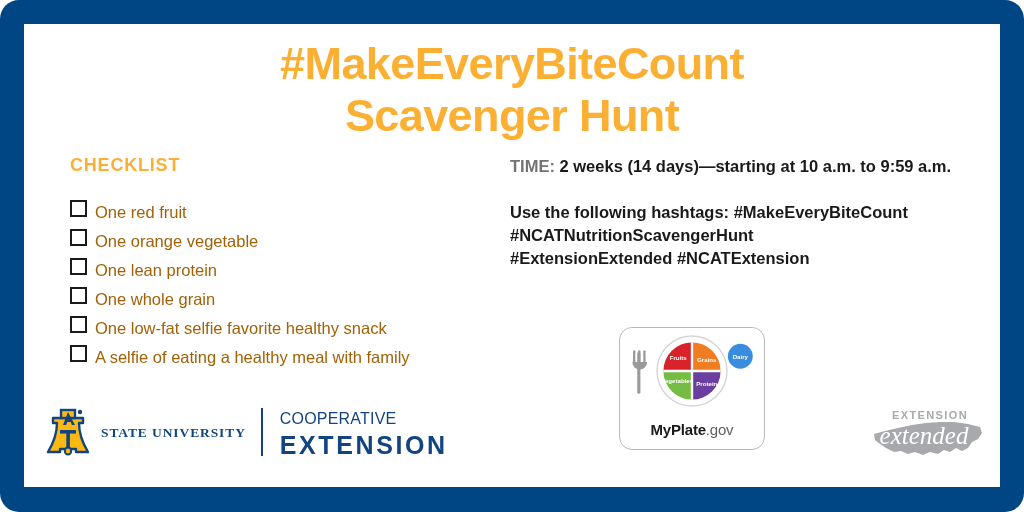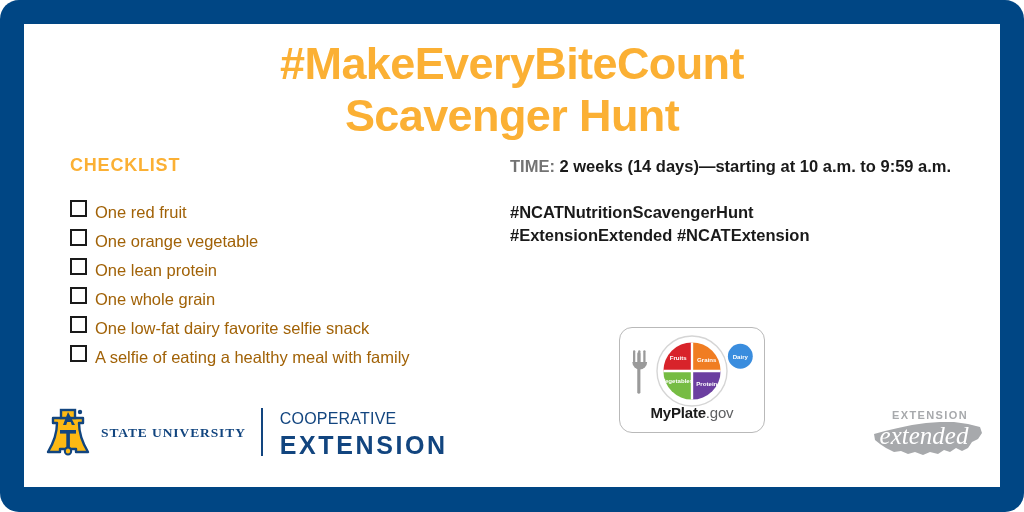--- a/index.html
+++ b/index.html
@@ -106,21 +106,21 @@
   .info .spacer {
     height: 23px;
   }
 
   
   .myplate {
     position: absolute;
     left: 595px;
     top: 303px;
     width: 146px;
-    height: 106px;
+    height: 123px;
     background: #ffffff;
     border: 1.5px solid #b9b9b9;
     border-radius: 13px;
     box-sizing: border-box;
   }
   .myplate-graphic {
     position: absolute;
     left: 0;
     top: 4px;
     width: 100%;
@@ -241,31 +241,32 @@
       <div class="check-row">
         <span class="checkbox"></span>
         <span class="check-label">One lean protein</span>
       </div>
       <div class="check-row">
         <span class="checkbox"></span>
         <span class="check-label">One whole grain</span>
       </div>
       <div class="check-row">
         <span class="checkbox"></span>
-        <span class="check-label">One low-fat dairy favorite selfie snack</span>
+        <span class="check-label">One low-fat selfie favorite healthy snack</span>
       </div>
       <div class="check-row">
         <span class="checkbox"></span>
         <span class="check-label">A selfie of eating a healthy meal with family</span>
       </div>
     </div>
 
     <div class="info">
       <p><span class="time-label">TIME:</span><span> 2 weeks (14 days)—starting at 10 a.m. to 9:59 a.m.</span></p>
       <div class="spacer"></div>
+      <p>Use the following hashtags: #MakeEveryBiteCount</p>
       <p>#NCATNutritionScavengerHunt</p>
       <p>#ExtensionExtended #NCATExtension</p>
     </div>
 
     <div class="myplate">
       <svg class="myplate-graphic" viewBox="0 0 146 78">
 
         <g>
           <rect x="17.5" y="20" width="3.2" height="42" rx="1.4" fill="#9a9a9a"></rect>
           <rect x="13.2" y="18" width="2.3" height="15" rx="1.1" fill="#9a9a9a"></rect>

